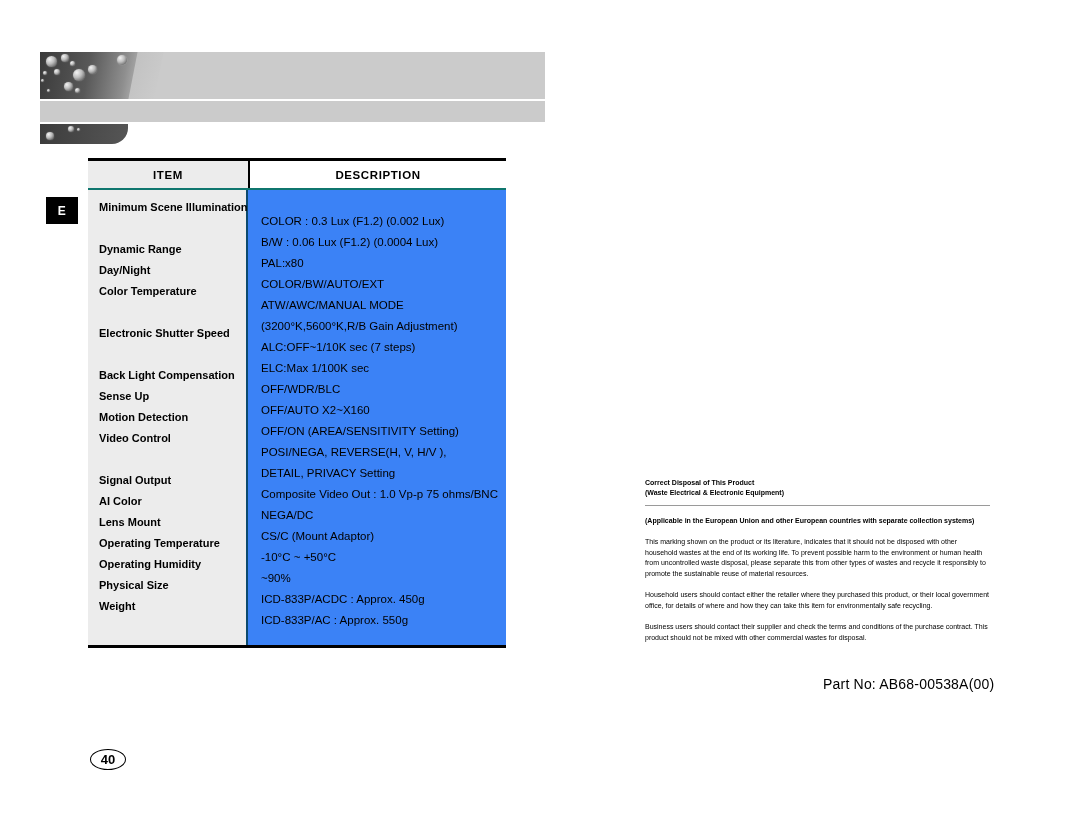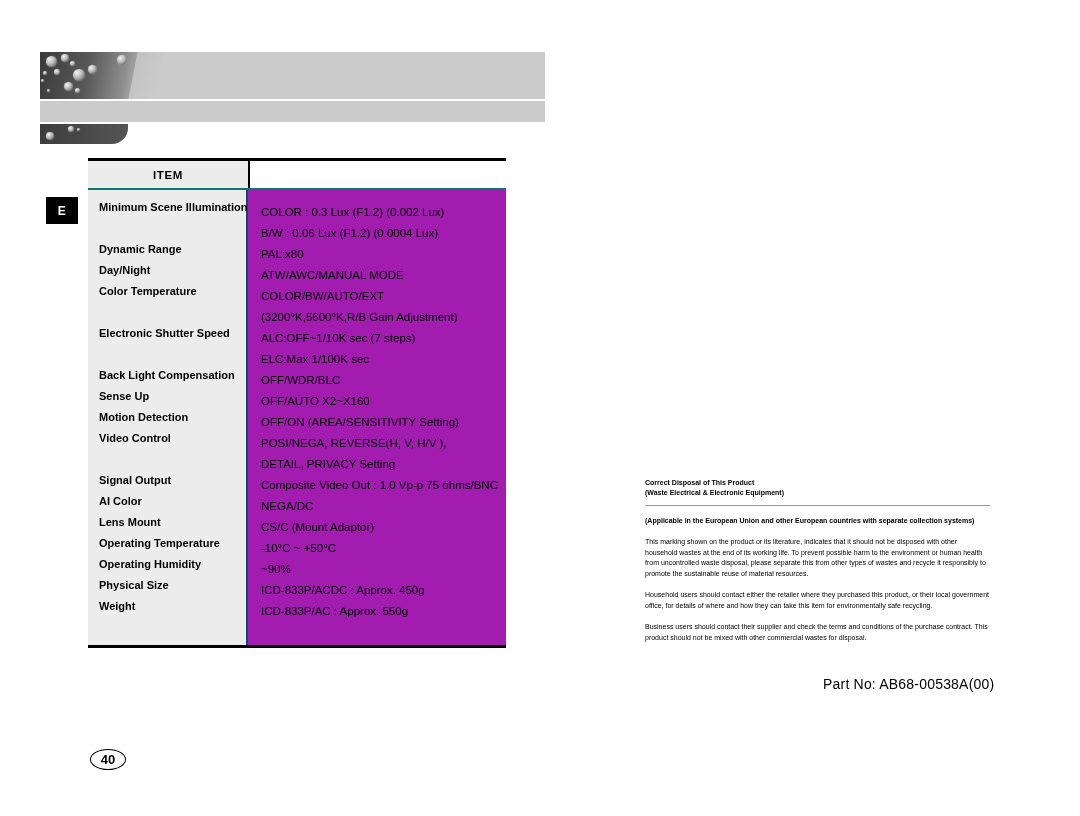--- a/index.html
+++ b/index.html
@@ -133,22 +133,22 @@
   #spec-table .col-item {
     width: 160px;
     background: #ececec;
     border-right: 2px solid #0c4a6e;
     padding-top: 7px;
     padding-bottom: 7px;
     box-sizing: border-box;
   }
   #spec-table .col-desc {
     flex: 1;
-    background: #a21caf;
-    padding-top: 12px;
+    background: #3b82f6;
+    padding-top: 21px;
     padding-bottom: 7px;
     box-sizing: border-box;
   }
   .item-cell {
     height: 21px;
     line-height: 21px;
     font-size: 11px;
     font-weight: bold;
     padding-left: 11px;
     white-space: nowrap;
@@ -241,20 +241,21 @@
     <div class="bubble" style="left:28px; top:2px;  width:6px; height:6px;"></div>
     <div class="bubble" style="left:37px; top:4px;  width:3px; height:3px;"></div>
   </div>
 </div>
 
 <div id="edition-tab">E</div>
 
 <div id="spec-table">
   <div class="thead">
     <div class="th-item">ITEM</div>
+    <div class="th-desc">DESCRIPTION</div>
   </div>
   <div class="tbody">
     <div class="col-item">
       <div class="item-cell">Minimum Scene Illumination</div>
       <div class="item-cell"></div>
       <div class="item-cell">Dynamic Range</div>
       <div class="item-cell">Day/Night</div>
       <div class="item-cell">Color Temperature</div>
       <div class="item-cell"></div>
       <div class="item-cell">Electronic Shutter Speed</div>
@@ -270,22 +271,22 @@
       <div class="item-cell">Operating Temperature</div>
       <div class="item-cell">Operating  Humidity</div>
       <div class="item-cell">Physical Size</div>
       <div class="item-cell">Weight</div>
       <div class="item-cell"></div>
     </div>
     <div class="col-desc">
       <div class="desc-cell">COLOR : 0.3 Lux (F1.2) (0.002 Lux)</div>
       <div class="desc-cell">B/W : 0.06 Lux (F1.2) (0.0004 Lux)</div>
       <div class="desc-cell">PAL:x80</div>
+      <div class="desc-cell">COLOR/BW/AUTO/EXT</div>
       <div class="desc-cell">ATW/AWC/MANUAL MODE</div>
-      <div class="desc-cell">COLOR/BW/AUTO/EXT</div>
       <div class="desc-cell">(3200°K,5600°K,R/B Gain Adjustment)</div>
       <div class="desc-cell">ALC:OFF~1/10K sec (7 steps)</div>
       <div class="desc-cell">ELC:Max 1/100K sec</div>
       <div class="desc-cell">OFF/WDR/BLC</div>
       <div class="desc-cell">OFF/AUTO X2~X160</div>
       <div class="desc-cell">OFF/ON (AREA/SENSITIVITY Setting)</div>
       <div class="desc-cell">POSI/NEGA, REVERSE(H, V, H/V ),</div>
       <div class="desc-cell">DETAIL, PRIVACY Setting</div>
       <div class="desc-cell">Composite Video Out : 1.0 Vp-p 75 ohms/BNC</div>
       <div class="desc-cell">NEGA/DC</div>

